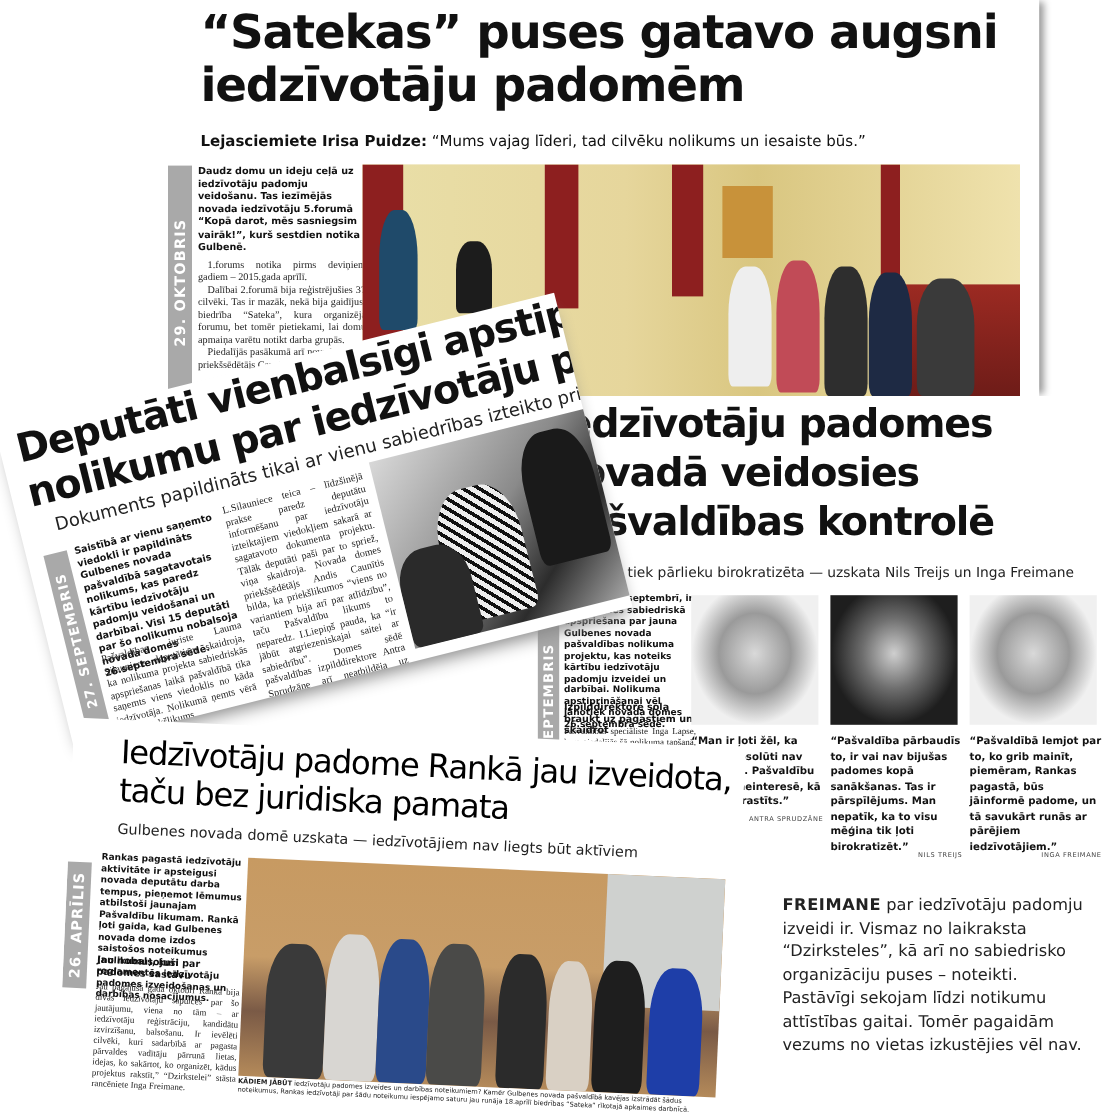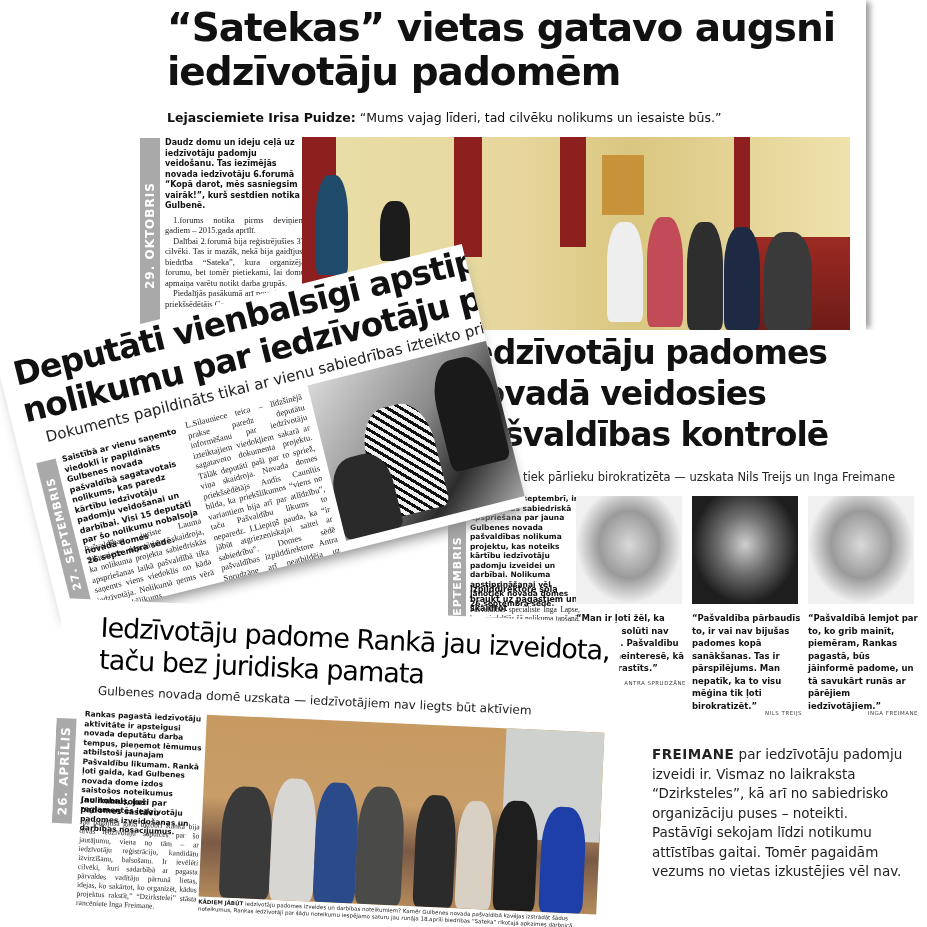--- a/index.html
+++ b/index.html
@@ -72,28 +72,28 @@
     
     #note { position: absolute; left: 652px; top: 745px; width: 260px; font-family: "DejaVu Sans", sans-serif; font-size: 13.5px; line-height: 19.5px; color: #222; }
     #note b { font-weight: bold; letter-spacing: 0.5px; }
 
     .person { position: absolute; border-radius: 40% 40% 10% 10%; }
   </style>
 </head>
 <body>
 
 <div class="clip" id="clip1">
-  <div class="headline">“Satekas” vietas gatavo augsni iedzīvotāju padomēm</div>
+  <div class="headline">“Satekas” puses gatavo augsni iedzīvotāju padomēm</div>
   <div class="subline">
     <b>Lejasciemiete Irisa Puidze:</b>
     <span>“Mums vajag līderi, tad cilvēku nolikums un iesaiste būs.”</span>
   </div>
   <div class="date-tab">29. OKTOBRIS</div>
   <div class="col">
-    <div class="lead">Daudz domu un ideju ceļā uz iedzīvotāju padomju veidošanu. Tas iezīmējās novada iedzīvotāju 6.forumā “Kopā darot, mēs sasniegsim vairāk!”, kurš sestdien notika Gulbenē.</div>
+    <div class="lead">Daudz domu un ideju ceļā uz iedzīvotāju padomju veidošanu. Tas iezīmējās novada iedzīvotāju 5.forumā “Kopā darot, mēs sasniegsim vairāk!”, kurš sestdien notika Gulbenē.</div>
     <div class="body" style="margin-top:3px;">
       <p>1.forums notika pirms deviņiem gadiem – 2015.gada aprīlī.</p>
       <p>Dalībai 2.forumā bija reģistrējušies 37 cilvēki. Tas ir mazāk, nekā bija gaidījusi biedrība “Sateka”, kura organizēja forumu, bet tomēr pietiekami, lai domu apmaiņa varētu notikt darba grupās.</p>
       <p>Piedalījās pasākumā arī novada domes priekšsēdētājs Caunītis.</p>
     </div>
   </div>
   <div class="photo">
     <div style="position:absolute;left:0;top:0;width:34px;height:193px;background:#8d1f1f;"></div>
     <div style="position:absolute;left:152px;top:0;width:28px;height:120px;background:#8d1f1f;"></div>
     <div style="position:absolute;left:258px;top:0;width:26px;height:110px;background:#8d1f1f;"></div>

